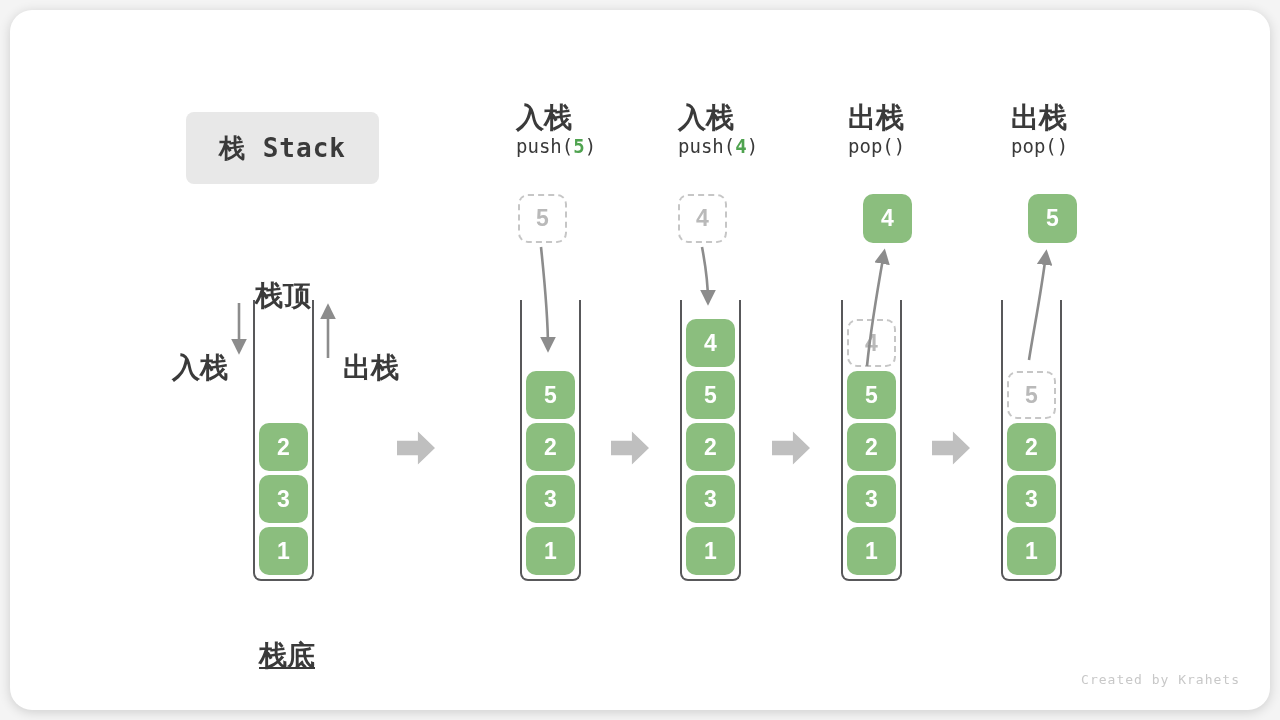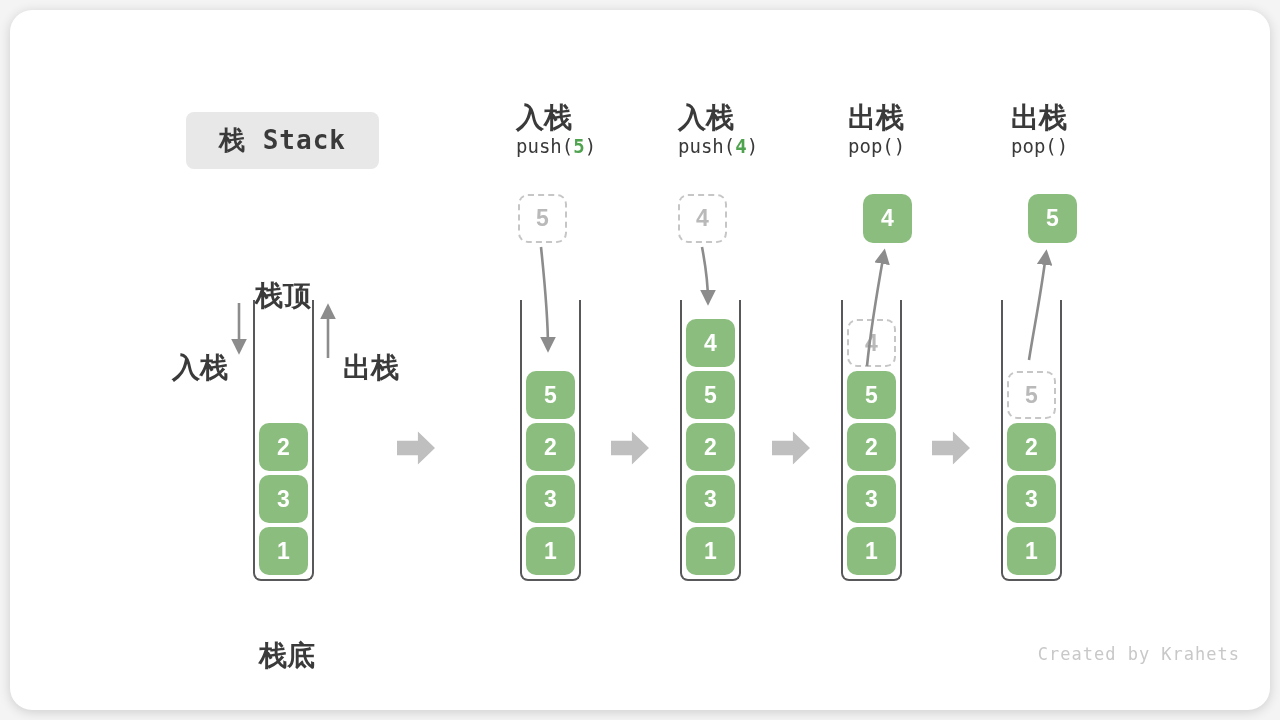--- a/index.html
+++ b/index.html
@@ -14,55 +14,55 @@
     --title-bg:#e8e8e8;
     --watermark:#c8c8c8;
     --card-bg:#ffffff;
   }
   *{margin:0;padding:0;box-sizing:border-box;}
   html,body{width:1280px;height:720px;overflow:hidden;background:#f4f4f4;}
   .page{position:relative;width:1280px;height:720px;font-family:"Liberation Sans","DejaVu Sans",sans-serif;}
   .card{position:absolute;left:10px;top:10px;width:1260px;height:700px;background:var(--card-bg);
         border-radius:22px;box-shadow:0 2px 12px rgba(0,0,0,0.16);}
   .abs{position:absolute;margin-top:40px;}
-  .title-box{position:absolute;left:186px;top:112px;width:193px;height:57px;background:var(--title-bg);
+  .title-box{position:absolute;left:186px;top:112px;width:193px;height:72px;background:var(--title-bg);
         border-radius:8px;display:flex;align-items:center;justify-content:center;
         font-family:"DejaVu Sans Mono","Liberation Mono",monospace;font-size:26px;font-weight:bold;
         color:var(--text-dark);letter-spacing:1px;}
   .cn{font-weight:bold;color:var(--text-dark);font-size:28px;line-height:26px;}
   .code{font-family:"DejaVu Sans Mono","Liberation Mono",monospace;font-size:19px;line-height:30px;
         color:var(--text-dark);font-weight:500;white-space:nowrap;}
   .code .arg{color:var(--green-text);font-weight:bold;}
   .well{position:absolute;top:300px;width:61px;height:281px;border-left:2px solid var(--wall);
         border-right:2px solid var(--wall);border-bottom:2px solid var(--wall);
         border-radius:0 0 8px 8px;background:transparent;}
   .cell{position:absolute;width:49px;height:48px;background:var(--green-box);border-radius:10px;
         display:flex;align-items:center;justify-content:center;color:#ffffff;
         font-size:23px;font-weight:bold;}
   .cell.ghost{background:#ffffff;border:2px dashed var(--ghost-border);color:var(--ghost-text);}
   .cell.float{height:49px;}
   .block-arrow{position:absolute;width:38px;height:36px;background:var(--block-arrow);
         clip-path:polygon(0 30%,55% 30%,55% 4%,100% 50%,55% 96%,55% 70%,0 70%);}
-  .watermark{position:absolute;right:40px;top:644px;font-family:"DejaVu Sans Mono","Liberation Mono",monospace;
-        font-size:17px;color:var(--watermark);letter-spacing:1px;}
+  .watermark{position:absolute;right:40px;top:672px;font-family:"DejaVu Sans Mono","Liberation Mono",monospace;
+        font-size:13px;color:var(--watermark);letter-spacing:1px;}
   svg.overlay{position:absolute;left:0;top:0;pointer-events:none;}
   .oplabel{position:absolute;top:105px;}
 </style>
 </head>
 <body>
 
 <div class="page">
   <div class="card"></div>
 
   <div class="title-box">
     <span>栈 Stack</span>
   </div>
 
   <div class="abs cn" style="left:233px;top:243px;width:100px;text-align:center;">栈顶</div>
-  <div class="abs cn" style="left:237px;top:603px;width:100px;text-align:center;">栈底</div>
+  <div class="abs cn" style="left:237px;top:603px;width:100px;text-align:center;text-decoration:underline;">栈底</div>
   <div class="abs cn" style="left:160px;top:315px;width:68px;text-align:right;">入栈</div>
   <div class="abs cn" style="left:343px;top:315px;width:68px;text-align:left;">出栈</div>
 
   <div class="oplabel" style="left:516px;">
     <div class="cn">入栈</div>
     <div class="code"><span>push(</span><span class="arg">5</span><span>)</span></div>
   </div>
   <div class="oplabel" style="left:678px;">
     <div class="cn">入栈</div>
     <div class="code"><span>push(</span><span class="arg">4</span><span>)</span></div>

